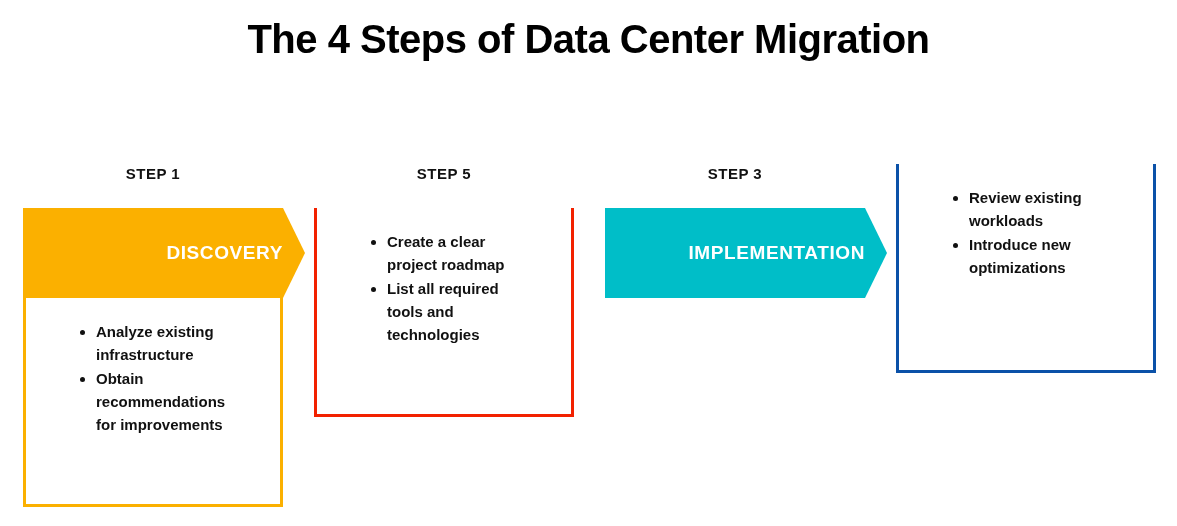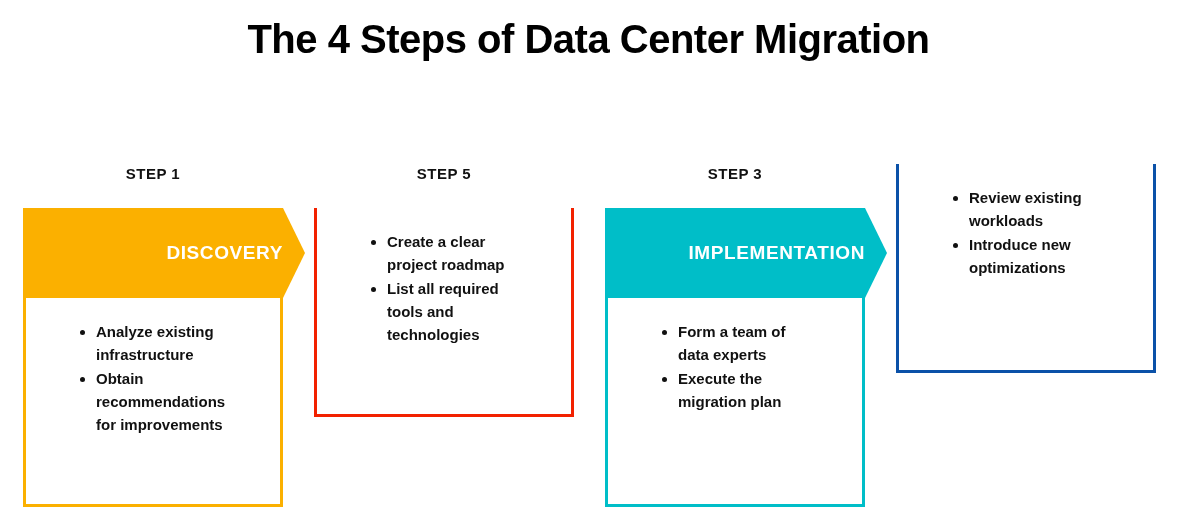--- a/index.html
+++ b/index.html
@@ -117,28 +117,20 @@
       </ul>
     </div>
   </div>
 
   <div class="step" style="--c: #00BEC8;">
     <div class="step-number">STEP 3</div>
     <div class="band">
       <span class="band-title">IMPLEMENTATION</span>
       <span class="tip"></span>
     </div>
-    <div class="detail-box">
-      <ul>
-        <li>Form a team of
-data experts</li>
-        <li>Execute the
-migration plan</li>
-      </ul>
-    </div>
   </div>
 
   <div class="step" style="--c: #0B51A8;">
     <div class="detail-box">
       <ul>
         <li>Review existing
 workloads</li>
         <li>Introduce new
 optimizations</li>
       </ul>

